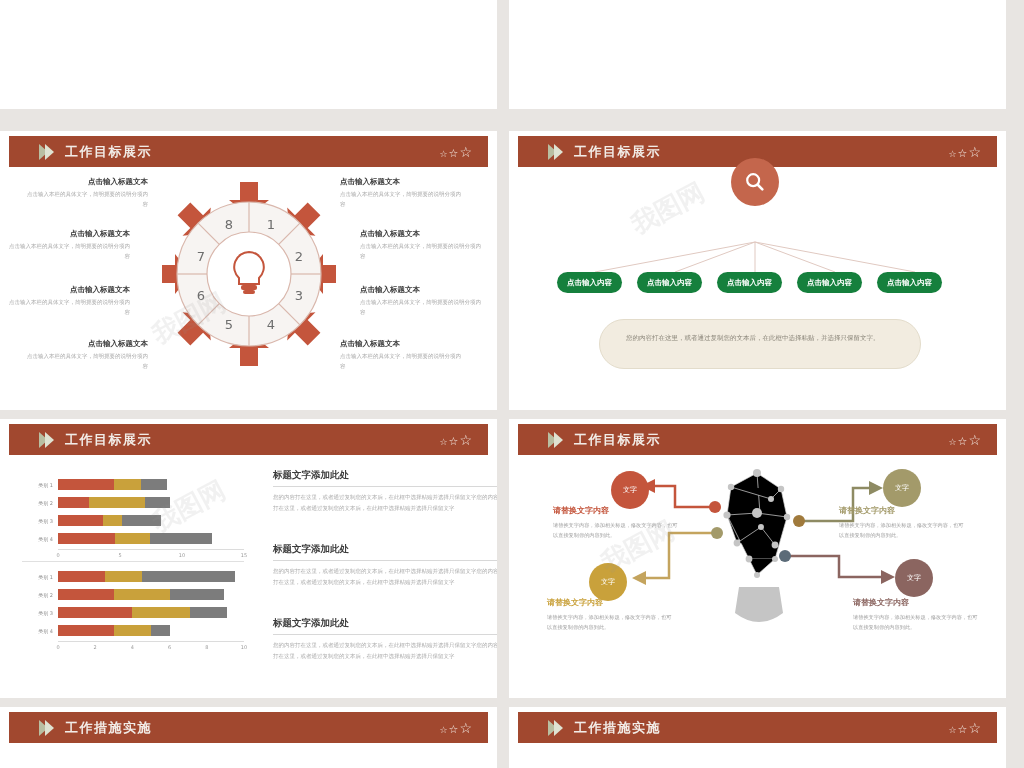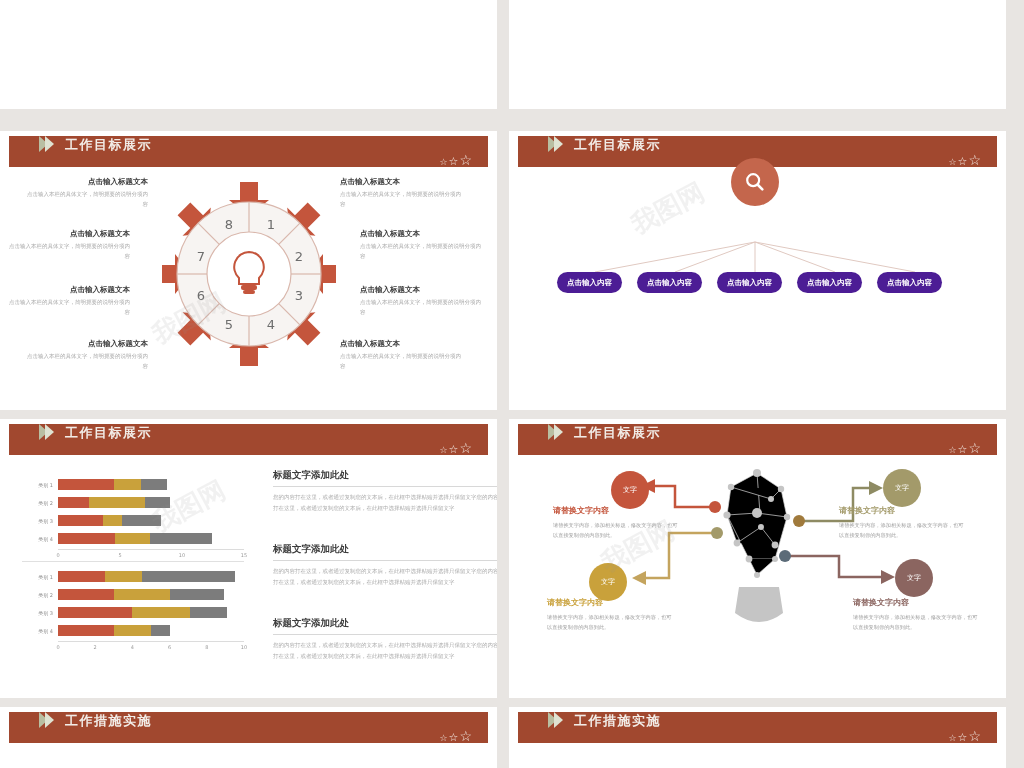--- a/index.html
+++ b/index.html
@@ -22,21 +22,21 @@
   .row-1 { top: -85px;  height: 194px; }
   .row-2 { top: 131px;  height: 279px; }
   .row-3 { top: 419px;  height: 279px; }
   .row-4 { top: 707px;  height: 100px; }
 
   
   .hdr {
     position: absolute; left: 9px; right: 9px; top: 5px;
     height: 31px;
     background: #a1482f;
-    display: flex; 
+    display: flex; align-items: center;
   }
   .hdr-chev { display: flex; margin-left: 30px; }
   .chev {
     width: 0; height: 0;
     border-top: 8px solid transparent;
     border-bottom: 8px solid transparent;
     border-left: 9px solid #b9bfa2;
     margin-right: -3px;
   }
   .chev.c2 { border-left-color: #dfe3d2; }
@@ -61,21 +61,21 @@
 
   
   .s4-circ {
     position: absolute; left: 222px; top: 27px;
     width: 48px; height: 48px; border-radius: 50%;
     background: #c4664c;
     display: flex; align-items: center; justify-content: center;
   }
   .pill {
     position: absolute; top: 141px; height: 21px; width: 65px;
-    background: #4c1d95; border-radius: 11px; color: #fff;
+    background: #15803d; border-radius: 11px; color: #fff;
     font-size: 7.5px; font-weight: bold;
     display: flex; align-items: center; justify-content: center;
   }
   .s4-note {
     position: absolute; left: 90px; top: 188px; width: 322px; height: 50px;
     background: #f2ece0; border: 1px solid #e3dccb; border-radius: 25px;
     padding: 12px 26px; font-size: 6.5px; color: #8a8579; line-height: 2;
   }
 
   
@@ -271,20 +271,23 @@
     <div class="pill" style="left:208px;">
         <span>点击输入内容</span>
       </div>
     <div class="pill" style="left:288px;">
         <span>点击输入内容</span>
       </div>
     <div class="pill" style="left:368px;">
         <span>点击输入内容</span>
       </div>
 
+    <div class="s4-note">
+      <span>您的内容打在这里，或者通过复制您的文本后，在此框中选择粘贴，并选择只保留文字。</span>
+    </div>
     <div class="wm" style="left:120px; top:60px;">我图网</div>
   </div>
 
   <div class="slide col-l row-3">
     <div class="hdr">
       <div class="hdr-chev">
         <div class="chev"></div>
           <div class="chev c2"></div>
       </div>
       <div class="hdr-title">工作目标展示</div>

